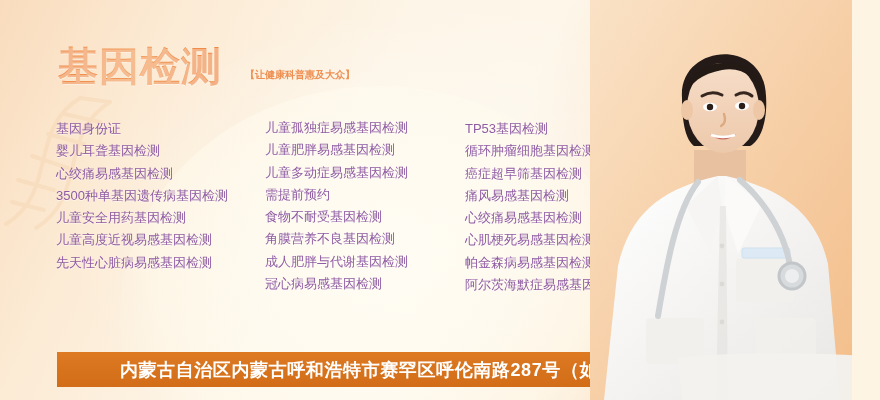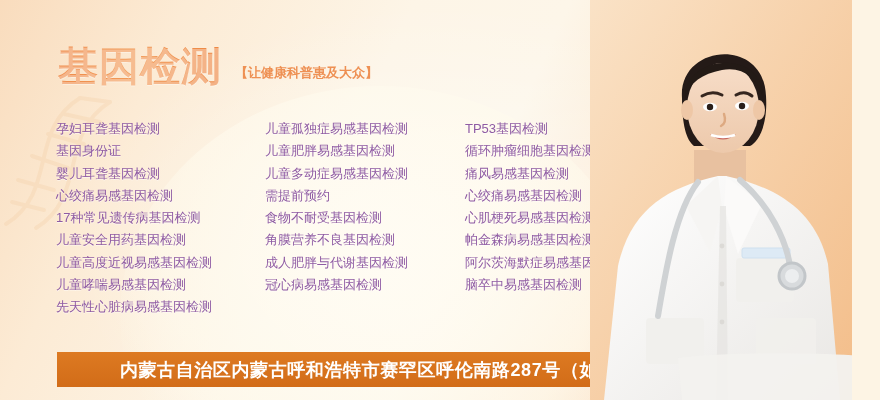--- a/index.html
+++ b/index.html
@@ -30,42 +30,42 @@
 
   
   .title-wrap { position:absolute; left:58px; top:46px; display:flex; align-items:flex-end; }
   .title {
     font-size:40px; font-weight:bold; letter-spacing:1px; line-height:1;
     background:linear-gradient(100deg,#ef8b4a 0%,#f29a57 45%,#ed8642 100%);
     -webkit-background-clip:text; background-clip:text; color:transparent;
     text-shadow:0 1px 0 rgba(255,255,255,.35);
   }
   .subtitle {
-    font-size:13px; font-weight:bold; color:#ee9053;
-    margin-left:13px; margin-bottom:4px; letter-spacing:0px;
+    font-size:10px; font-weight:bold; color:#ee9053;
+    margin-left:23px; margin-bottom:4px; letter-spacing:0px;
   }
 
   
   .badges { position:absolute; left:620px; top:16px; display:flex; gap:18px; }
   .badge { width:40px; display:flex; flex-direction:column; align-items:center; }
   .badge-circle {
     width:34px; height:34px; border-radius:50%;
     background:linear-gradient(160deg,#f08c3c 0%,#e5772a 100%);
     display:flex; align-items:center; justify-content:center;
     box-shadow:0 1px 3px rgba(200,110,40,.28);
   }
   .badge-label {
     margin-top:6px; font-size:8px; color:#e88944; white-space:nowrap; letter-spacing:.3px;
   }
 
   
   .lists { position:absolute; left:56px; top:118px; display:flex; }
   .col { display:flex; flex-direction:column; }
   .col.c1 { width:209px; }
-  .col.c2 { width:200px; }
+  .col.c2 { width:200px;font-family:Liberation Mono, monospace; }
   .col.c3 { width:240px; }
   .item {
     font-size:13px; line-height:22.3px; height:22.3px;
     color:#8f5ba3; font-weight:500; white-space:nowrap;
     text-shadow:0 1px 0 rgba(255,255,255,.55);
   }
 
   
   .doctor { position:absolute; right:-6px; bottom:0; width:268px; height:400px; }
 
@@ -152,51 +152,49 @@
         </svg>
       </div>
       <div class="badge-label">轻松自检</div>
     </div>
 
   </div>
 
   <div class="lists">
 
     <div class="col c1">
-      <div class="item">孕妇耳聋基因检测</div>
       <div class="item">基因身份证</div>
       <div class="item">婴儿耳聋基因检测</div>
       <div class="item">心绞痛易感基因检测</div>
-      <div class="item">17种常见遗传病基因检测</div>
+      <div class="item">3500种单基因遗传病基因检测</div>
       <div class="item">儿童安全用药基因检测</div>
       <div class="item">儿童高度近视易感基因检测</div>
-      <div class="item">儿童哮喘易感基因检测</div>
       <div class="item">先天性心脏病易感基因检测</div>
     </div>
 
     <div class="col c2">
       <div class="item">儿童孤独症易感基因检测</div>
       <div class="item">儿童肥胖易感基因检测</div>
       <div class="item">儿童多动症易感基因检测</div>
       <div class="item">需提前预约</div>
       <div class="item">食物不耐受基因检测</div>
       <div class="item">角膜营养不良基因检测</div>
       <div class="item">成人肥胖与代谢基因检测</div>
       <div class="item">冠心病易感基因检测</div>
     </div>
 
     <div class="col c3">
       <div class="item">TP53基因检测</div>
       <div class="item">循环肿瘤细胞基因检测</div>
+      <div class="item">癌症超早筛基因检测</div>
       <div class="item">痛风易感基因检测</div>
       <div class="item">心绞痛易感基因检测</div>
       <div class="item">心肌梗死易感基因检测</div>
       <div class="item">帕金森病易感基因检测</div>
       <div class="item">阿尔茨海默症易感基因检测</div>
-      <div class="item">脑卒中易感基因检测</div>
     </div>
 
   </div>
 
   <div class="addressbar">
     <span>内蒙古自治区内蒙古呼和浩特市赛罕区呼伦南路287号（如需办理，需提前预约）</span>
   </div>
 
   <svg class="doctor" viewBox="0 0 268 400">
     <defs>

